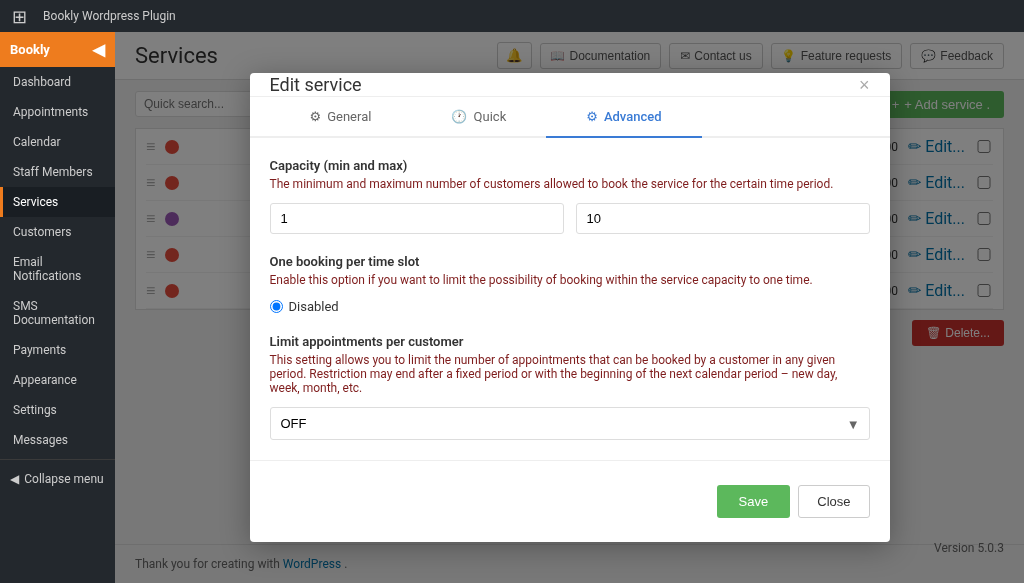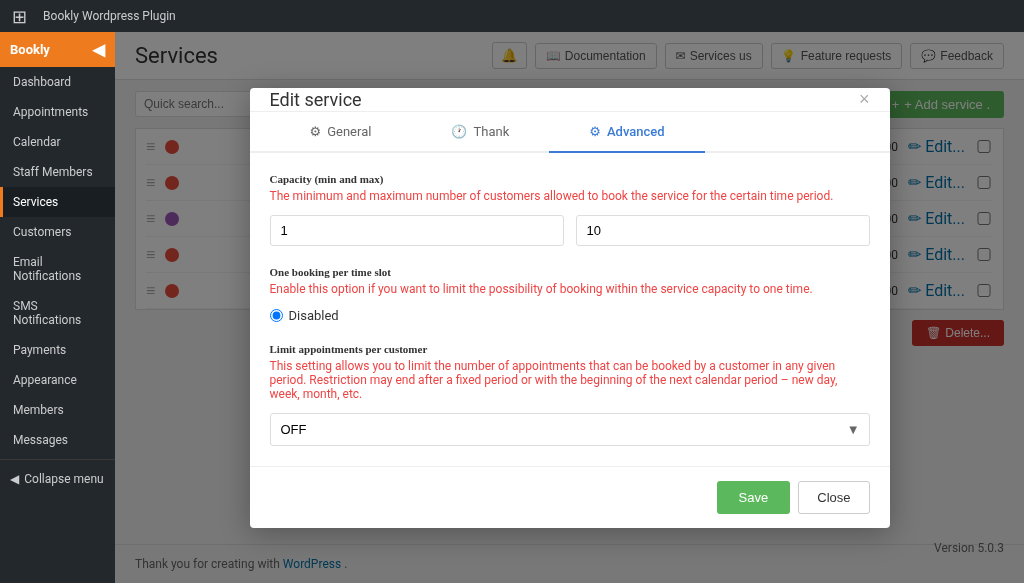--- a/index.html
+++ b/index.html
@@ -213,29 +213,28 @@
       display: flex;
       align-items: center;
       gap: 6px;
     }
     .modal-tab.active { color: #3a7bd5; border-bottom-color: #3a7bd5; font-weight: 500; }
 
     
     .modal-body { padding: 20px; }
 
     .section-title {
-      font-size: 11px;
+      font-size: 13px;
       font-weight: 600;
       color: #333;
       margin-bottom: 4px;
-      font-family: Liberation Serif, serif;
     }
     .section-desc {
       font-size: 12px;
-      color: #ef4444;
+      color: #7f1d1d;
       margin-bottom: 12px;
     }
 
     .capacity-inputs { display: flex; gap: 12px; margin-bottom: 20px; }
     .capacity-inputs input {
       flex: 1;
       padding: 7px 10px;
       border: 1px solid #ddd;
       border-radius: 3px;
       font-size: 13px;
@@ -266,21 +265,21 @@
       position: absolute;
       right: 10px;
       top: 50%;
       transform: translateY(-50%);
       pointer-events: none;
       color: #666;
     }
 
     
     .modal-footer {
-      padding: 14px 20px;
+      padding: 24px 20px;
       border-top: 1px solid #eee;
       display: flex;
       justify-content: flex-end;
       gap: 8px;
     }
     .btn-save {
       background: #5cb85c;
       color: #fff;
       border: none;
       padding: 8px 22px;
@@ -337,45 +336,45 @@
       <span>Bookly</span>
       <span class="collapse-arrow">◀</span>
     </div>
     <div class="sidebar-item">Dashboard</div>
     <div class="sidebar-item">Appointments</div>
     <div class="sidebar-item">Calendar</div>
     <div class="sidebar-item">Staff Members</div>
     <div class="sidebar-item active">Services</div>
     <div class="sidebar-item">Customers</div>
     <div class="sidebar-item">Email Notifications</div>
-    <div class="sidebar-item">SMS Notifications</div>
+    <div class="sidebar-item">SMS Documentation</div>
     <div class="sidebar-item">Payments</div>
     <div class="sidebar-item">Appearance</div>
-    <div class="sidebar-item">Members</div>
+    <div class="sidebar-item">Settings</div>
     <div class="sidebar-item">Messages</div>
     <div class="sidebar-divider"></div>
     <div class="sidebar-collapse">
       <span>◀</span>
       <span>Collapse menu</span>
     </div>
   </div>
 
   <div class="main-content">
 
     <div class="page-header">
       <h1 class="page-title">Services</h1>
       <div class="header-actions">
         <button class="bell-btn">🔔</button>
         <button class="header-btn">
           <span>📖</span>
           <span>Documentation</span>
         </button>
         <button class="header-btn">
           <span>✉</span>
-          <span>Services us</span>
+          <span>Contact us</span>
         </button>
         <button class="header-btn">
           <span>💡</span>
           <span>Feature requests</span>
         </button>
         <button class="header-btn">
           <span>💬</span>
           <span>Feedback</span>
         </button>
       </div>
@@ -457,21 +456,21 @@
           <button class="modal-close">×</button>
         </div>
 
         <div class="modal-tabs">
           <div class="modal-tab">
             <span>⚙</span>
             <span>General</span>
           </div>
           <div class="modal-tab">
             <span>🕐</span>
-            <span>Thank</span>
+            <span>Quick</span>
           </div>
           <div class="modal-tab active">
             <span>⚙</span>
             <span>Advanced</span>
           </div>
         </div>
 
         <div class="modal-body">
 
           <div>

